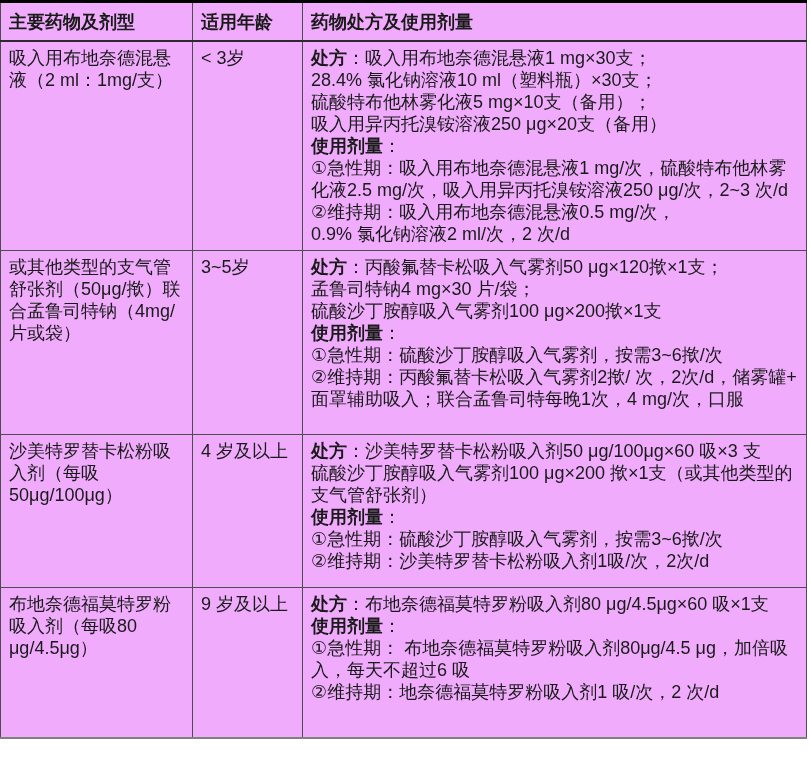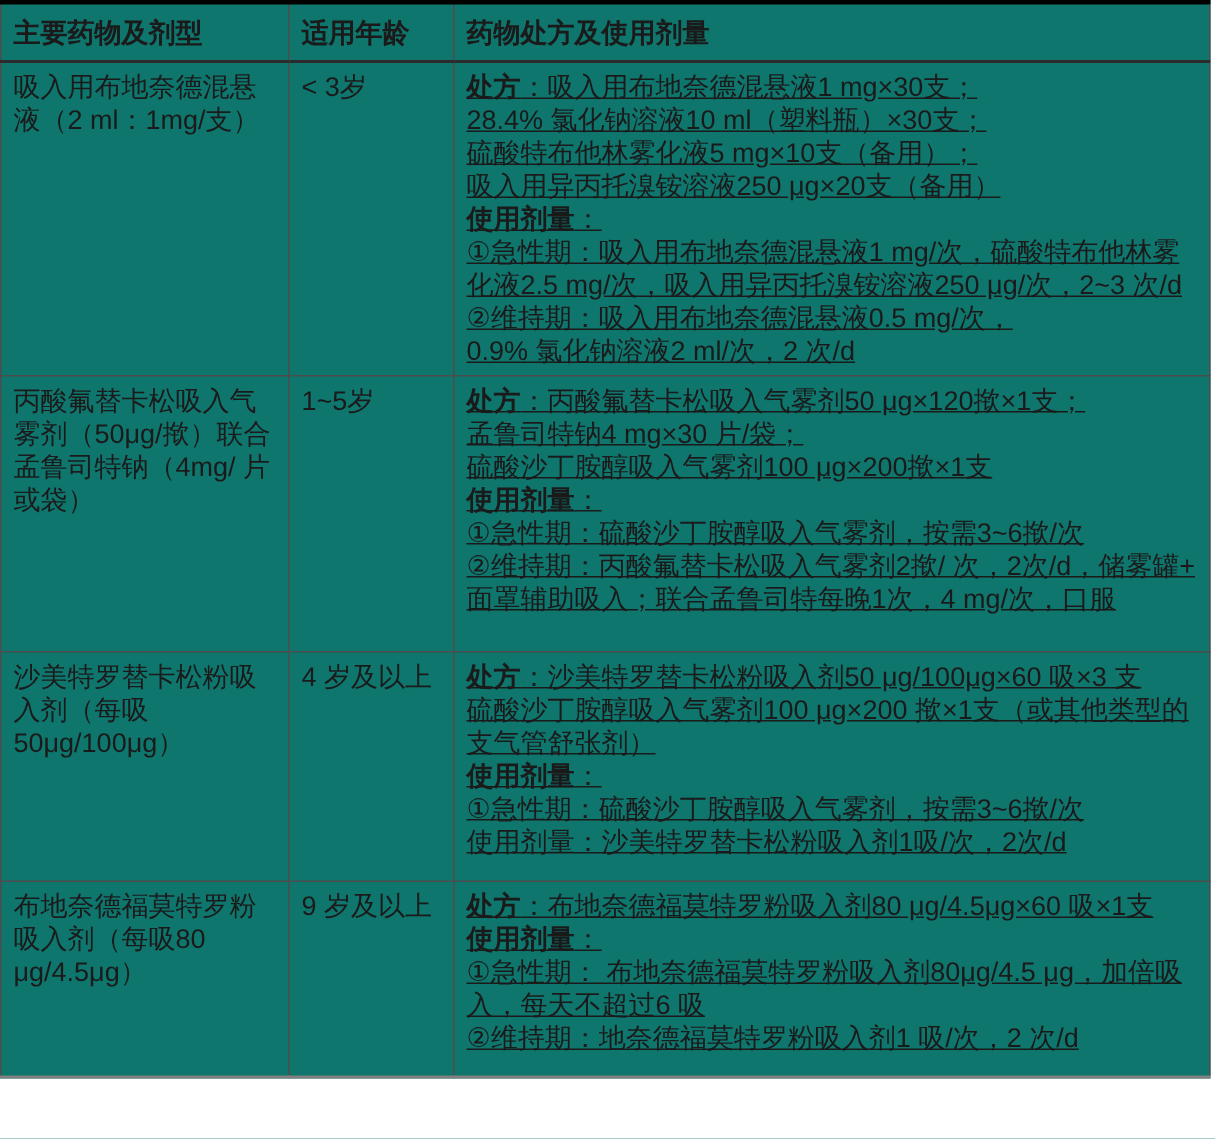--- a/index.html
+++ b/index.html
@@ -17,21 +17,21 @@
   }
   table.med-table {
     border-collapse: collapse;
     table-layout: fixed;
     width: 806px;
     margin: 0;
     border-top: 3px solid #000000;
     border-left: 1px solid #4d4d4d;
     border-right: 1px solid #4d4d4d;
     border-bottom: 2px solid #808080;
-    background: #0f766e;
+    background: #f0abfc;
   }
   th, td {
     border: 1px solid #4d4d4d;
     vertical-align: top;
     text-align: left;
     padding: 5px 8px;
     font-size: 18px;
     line-height: 22px;
     box-sizing: border-box;
     overflow: hidden;
@@ -40,23 +40,23 @@
     font-weight: bold;
     border-bottom: 2px solid #2b2b2b;
     padding-top: 8px;
     padding-bottom: 6px;
     font-size: 18px;
   }
   tr.hdr  { height: 39px;  }
   tr.r0   { height: 191px; }
   tr.r1   { height: 184px; }
   tr.r2   { height: 153px; }
-  tr.r3   { height: 131px; }
+  tr.r3   { height: 151px; }
   .ln b { font-weight: bold; }
-  .ln { margin: 0; text-decoration: underline; }
+  .ln { margin: 0; }
 </style>
 </head>
 <body>
 
 <div class="page">
   <table class="med-table">
     <colgroup>
       <col style="width:192px">
       <col style="width:110px">
       <col style="width:504px">
@@ -79,41 +79,41 @@
           <div class="ln"><b></b><span>硫酸特布他林雾化液5 mg×10支（备用）；</span></div>
           <div class="ln"><b></b><span>吸入用异丙托溴铵溶液250 μg×20支（备用）</span></div>
           <div class="ln"><b>使用剂量</b><span>：</span></div>
           <div class="ln"><b></b><span>①急性期：吸入用布地奈德混悬液1 mg/次，硫酸特布他林雾化液2.5 mg/次，吸入用异丙托溴铵溶液250 μg/次，2~3 次/d</span></div>
           <div class="ln"><b></b><span>②维持期：吸入用布地奈德混悬液0.5 mg/次，</span></div>
           <div class="ln"><b></b><span>0.9% 氯化钠溶液2 ml/次，2 次/d</span></div>
         </td>
       </tr>
 
       <tr class="r1">
-        <td>丙酸氟替卡松吸入气雾剂（50μg/揿）联合孟鲁司特钠（4mg/ 片或袋）</td>
-        <td>1~5岁</td>
+        <td>或其他类型的支气管舒张剂（50μg/揿）联合孟鲁司特钠（4mg/ 片或袋）</td>
+        <td>3~5岁</td>
         <td>
           <div class="ln"><b>处方</b><span>：丙酸氟替卡松吸入气雾剂50 μg×120揿×1支；</span></div>
           <div class="ln"><b></b><span>孟鲁司特钠4 mg×30 片/袋；</span></div>
           <div class="ln"><b></b><span>硫酸沙丁胺醇吸入气雾剂100 μg×200揿×1支</span></div>
           <div class="ln"><b>使用剂量</b><span>：</span></div>
           <div class="ln"><b></b><span>①急性期：硫酸沙丁胺醇吸入气雾剂，按需3~6揿/次</span></div>
           <div class="ln"><b></b><span>②维持期：丙酸氟替卡松吸入气雾剂2揿/ 次，2次/d，储雾罐+ 面罩辅助吸入；联合孟鲁司特每晚1次，4 mg/次，口服</span></div>
         </td>
       </tr>
 
       <tr class="r2">
         <td>沙美特罗替卡松粉吸入剂（每吸50μg/100μg）</td>
         <td>4 岁及以上</td>
         <td>
           <div class="ln"><b>处方</b><span>：沙美特罗替卡松粉吸入剂50 μg/100μg×60 吸×3 支</span></div>
           <div class="ln"><b></b><span>硫酸沙丁胺醇吸入气雾剂100 μg×200 揿×1支（或其他类型的支气管舒张剂）</span></div>
           <div class="ln"><b>使用剂量</b><span>：</span></div>
           <div class="ln"><b></b><span>①急性期：硫酸沙丁胺醇吸入气雾剂，按需3~6揿/次</span></div>
-          <div class="ln"><b></b><span>使用剂量：沙美特罗替卡松粉吸入剂1吸/次，2次/d</span></div>
+          <div class="ln"><b></b><span>②维持期：沙美特罗替卡松粉吸入剂1吸/次，2次/d</span></div>
         </td>
       </tr>
 
       <tr class="r3">
         <td>布地奈德福莫特罗粉吸入剂（每吸80 μg/4.5μg）</td>
         <td>9 岁及以上</td>
         <td>
           <div class="ln"><b>处方</b><span>：布地奈德福莫特罗粉吸入剂80 μg/4.5μg×60 吸×1支</span></div>
           <div class="ln"><b>使用剂量</b><span>：</span></div>
           <div class="ln"><b></b><span>①急性期： 布地奈德福莫特罗粉吸入剂80μg/4.5 μg，加倍吸入，每天不超过6 吸</span></div>

